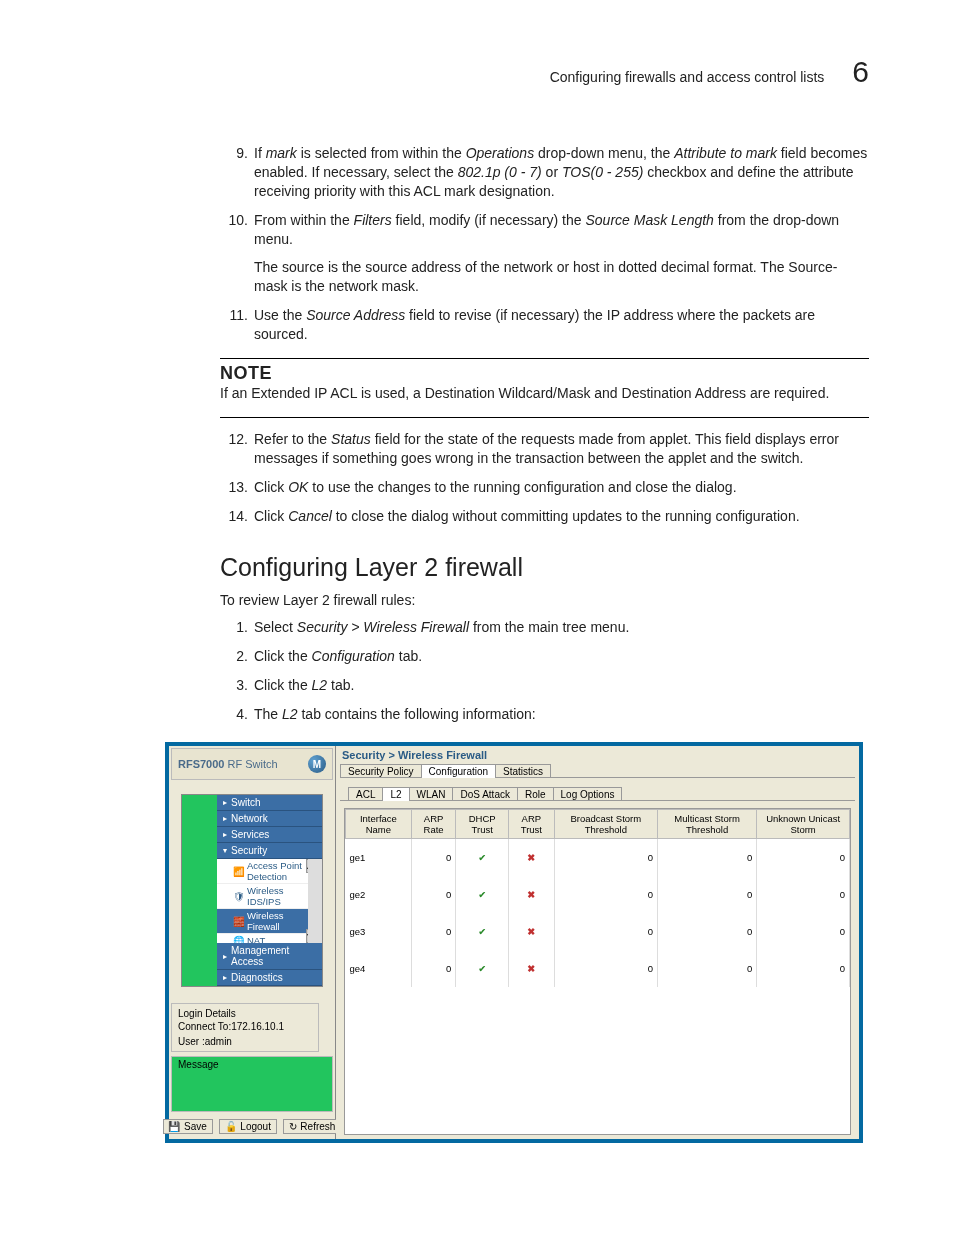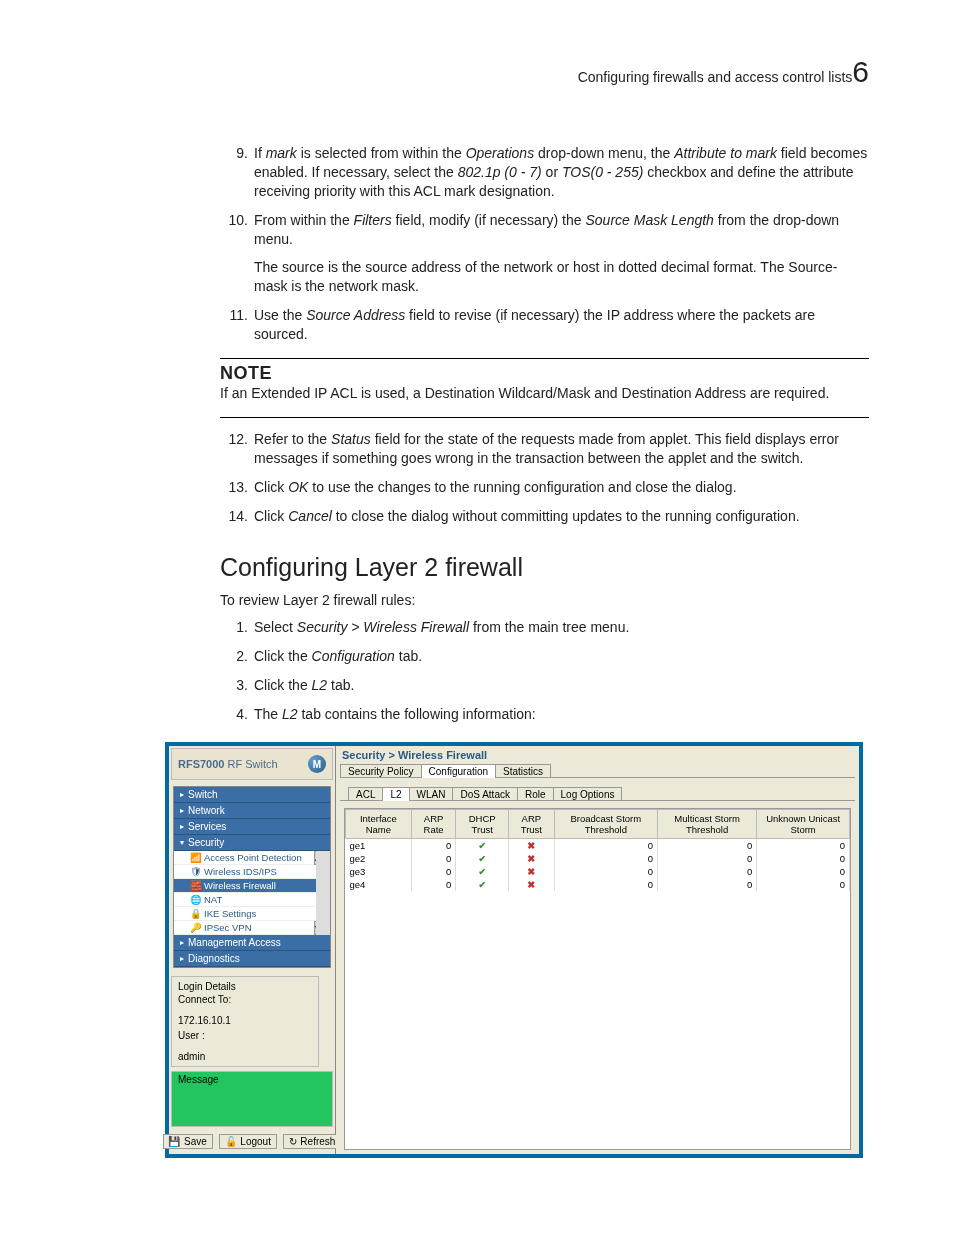--- a/index.html
+++ b/index.html
@@ -14,20 +14,21 @@
     width: 954px;
     height: 1235px;
     position: relative;
     box-sizing: border-box;
     padding: 55px 85px 40px 85px;
   }
   .header-row {
     display: flex;
     justify-content: flex-end;
     align-items: baseline;
+    gap: 28px;
     margin-bottom: 55px;
   }
   .chapter-num {
     font-size: 30px;
     font-family: "Helvetica Neue", Arial, sans-serif;
     font-weight: 400;
   }
   .body {
     margin-left: 135px;
     margin-right: 0;
@@ -106,21 +107,21 @@
     justify-content: space-between;
   }
   .brand-text { color: #4a6b8a; font-weight: bold; font-size: 11px; }
   .brand-text .light { font-weight: normal; }
   .brand-logo {
     width: 18px; height: 18px; border-radius: 50%;
     background: radial-gradient(circle at 30% 30%, #5fa0d0, #2a5b85);
     color: #fff; font-weight: bold; font-size: 10px;
     display: flex; align-items: center; justify-content: center;
   }
-  .nav { margin: 4px; border: 1px solid #888; background: #86efac; flex: 0 0 auto; }
+  .nav { margin: 12px; border: 1px solid #888; background: #22c55e; flex: 0 0 auto; padding-left: 35px; }
   .nav-item {
     background: #3b6ea5; color: #fff;
     padding: 2px 6px; font-size: 10px;
     border-bottom: 1px solid #2a537f;
     display: flex; align-items: center; gap: 4px;
   }
   .nav-item.open::before { content: "▾"; font-size: 8px; }
   .nav-item.closed::before { content: "▸"; font-size: 8px; }
   .nav-sub {
     background: #fff; color: #2a5b85;
@@ -134,21 +135,21 @@
     height: 84px; overflow: hidden; position: relative;
     border-right: 14px solid #ddd;
   }
   .scroll-thumb { position: absolute; right: -14px; top: 0; width: 14px; height: 12px; background: #ccc; border: 1px solid #999; }
   .scroll-thumb.bot { top: auto; bottom: 0; }
   .login-box {
     margin: 4px 16px 2px 2px; border: 1px solid #bbb;
     padding: 4px 6px 2px 6px; font-size: 10px;
     background: #ece9d8;
   }
-  .login-box .lbl { display: flex; gap: 10px; padding: 2px 0; flex-direction: column; }
+  .login-box .lbl { display: flex; padding: 2px 0; }
   .msg-box {
     margin: 2px; border: 1px solid #bbb;
     padding: 2px 6px; height: 50px; background: #22c55e;
     font-size: 10px;
   }
   .sl-buttons {
     margin: 2px; padding: 3px 2px;
     display: flex; gap: 6px; justify-content: center;
   }
   .sl-btn {
@@ -184,21 +185,21 @@
   }
   table.grid {
     width: 100%; border-collapse: collapse; font-size: 9.5px;
   }
   table.grid th {
     background: #ece9d8; border: 1px solid #bbb;
     padding: 3px 4px; font-weight: normal; text-align: center;
   }
   table.grid td {
     border-right: 1px solid #ddd;
-    padding: 0 4px; text-align: right; height: 13px;
+    padding: 12px 4px; text-align: right; height: 13px;
   }
   table.grid td:first-child { text-align: left; }
   .chk { color: #2a8a2a; text-align: center !important; }
   .ex  { color: #c03030; text-align: center !important; font-weight: bold; }
   .btn-row {
     display: flex; gap: 6px; padding: 6px 8px 8px 8px;
     align-items: center;
   }
   .btn {
     border: 1px solid #999; background: #ece9d8;

